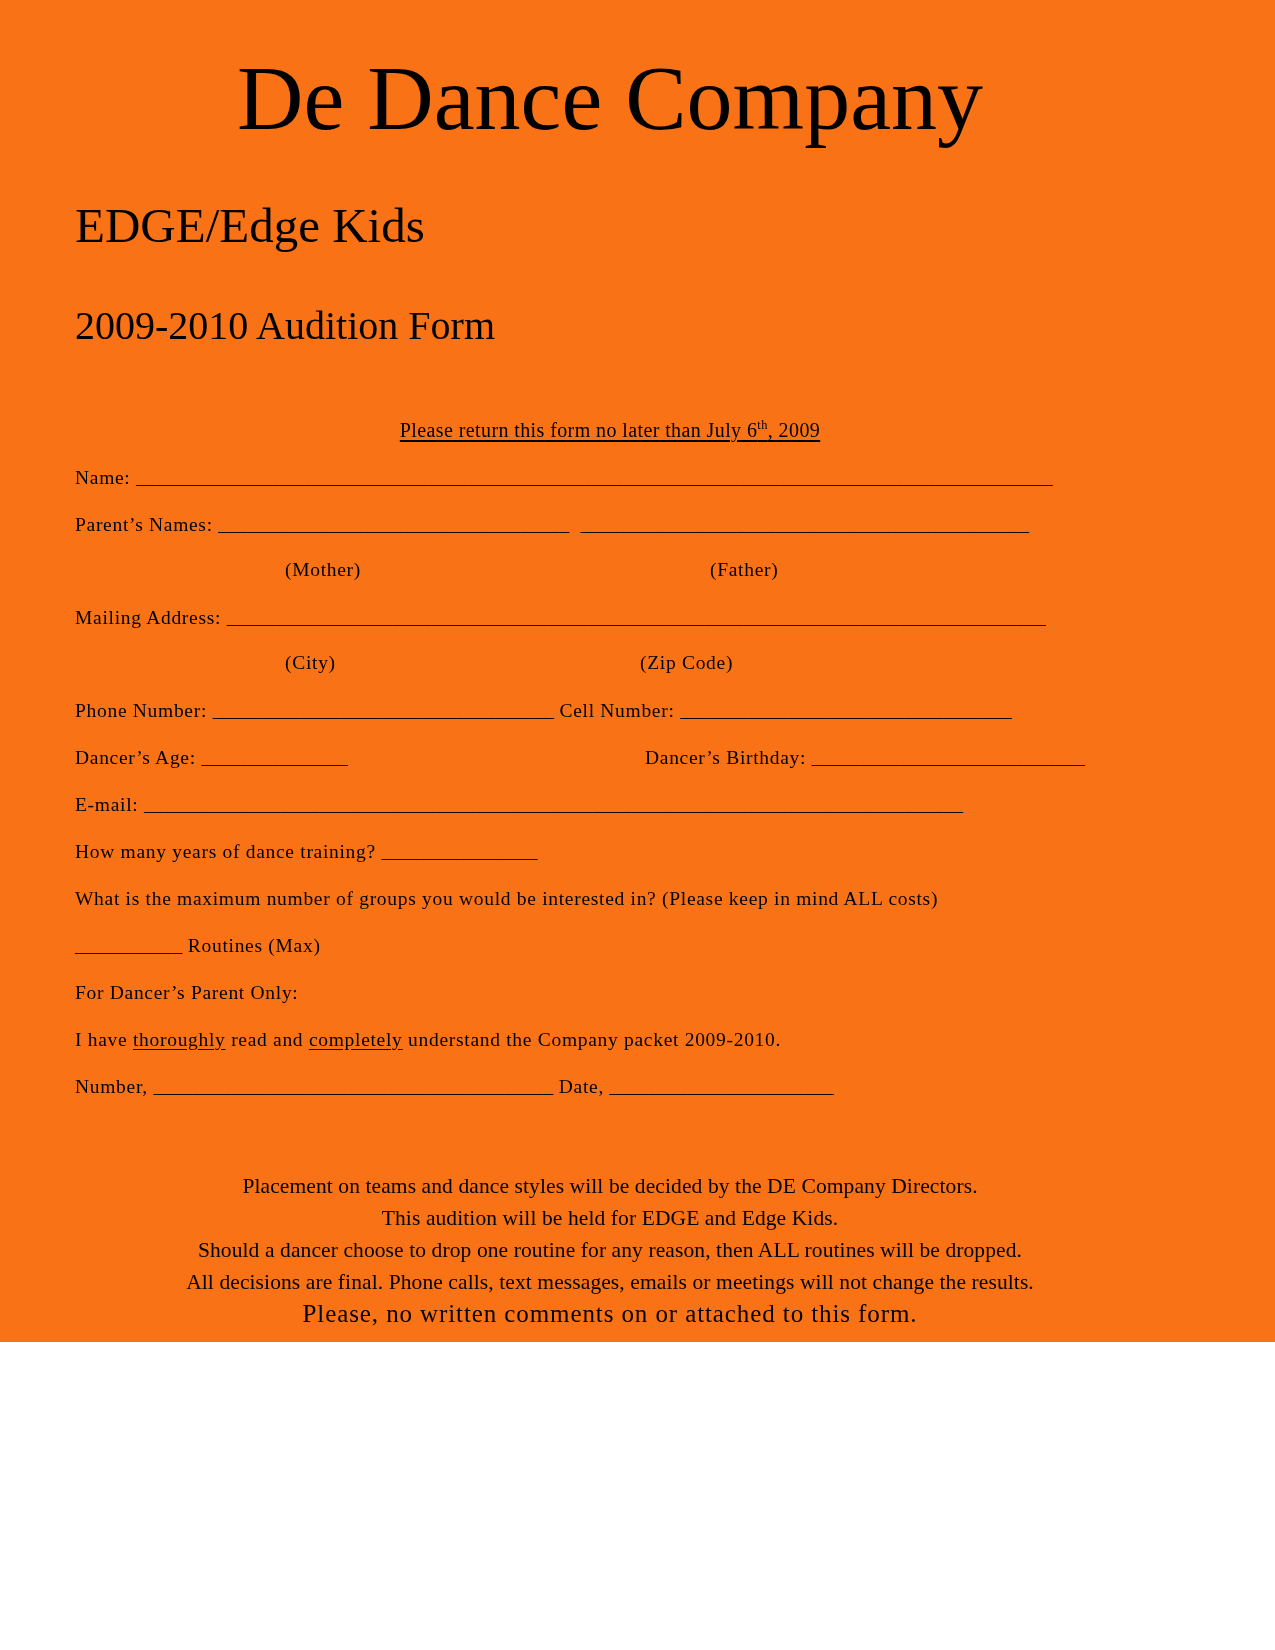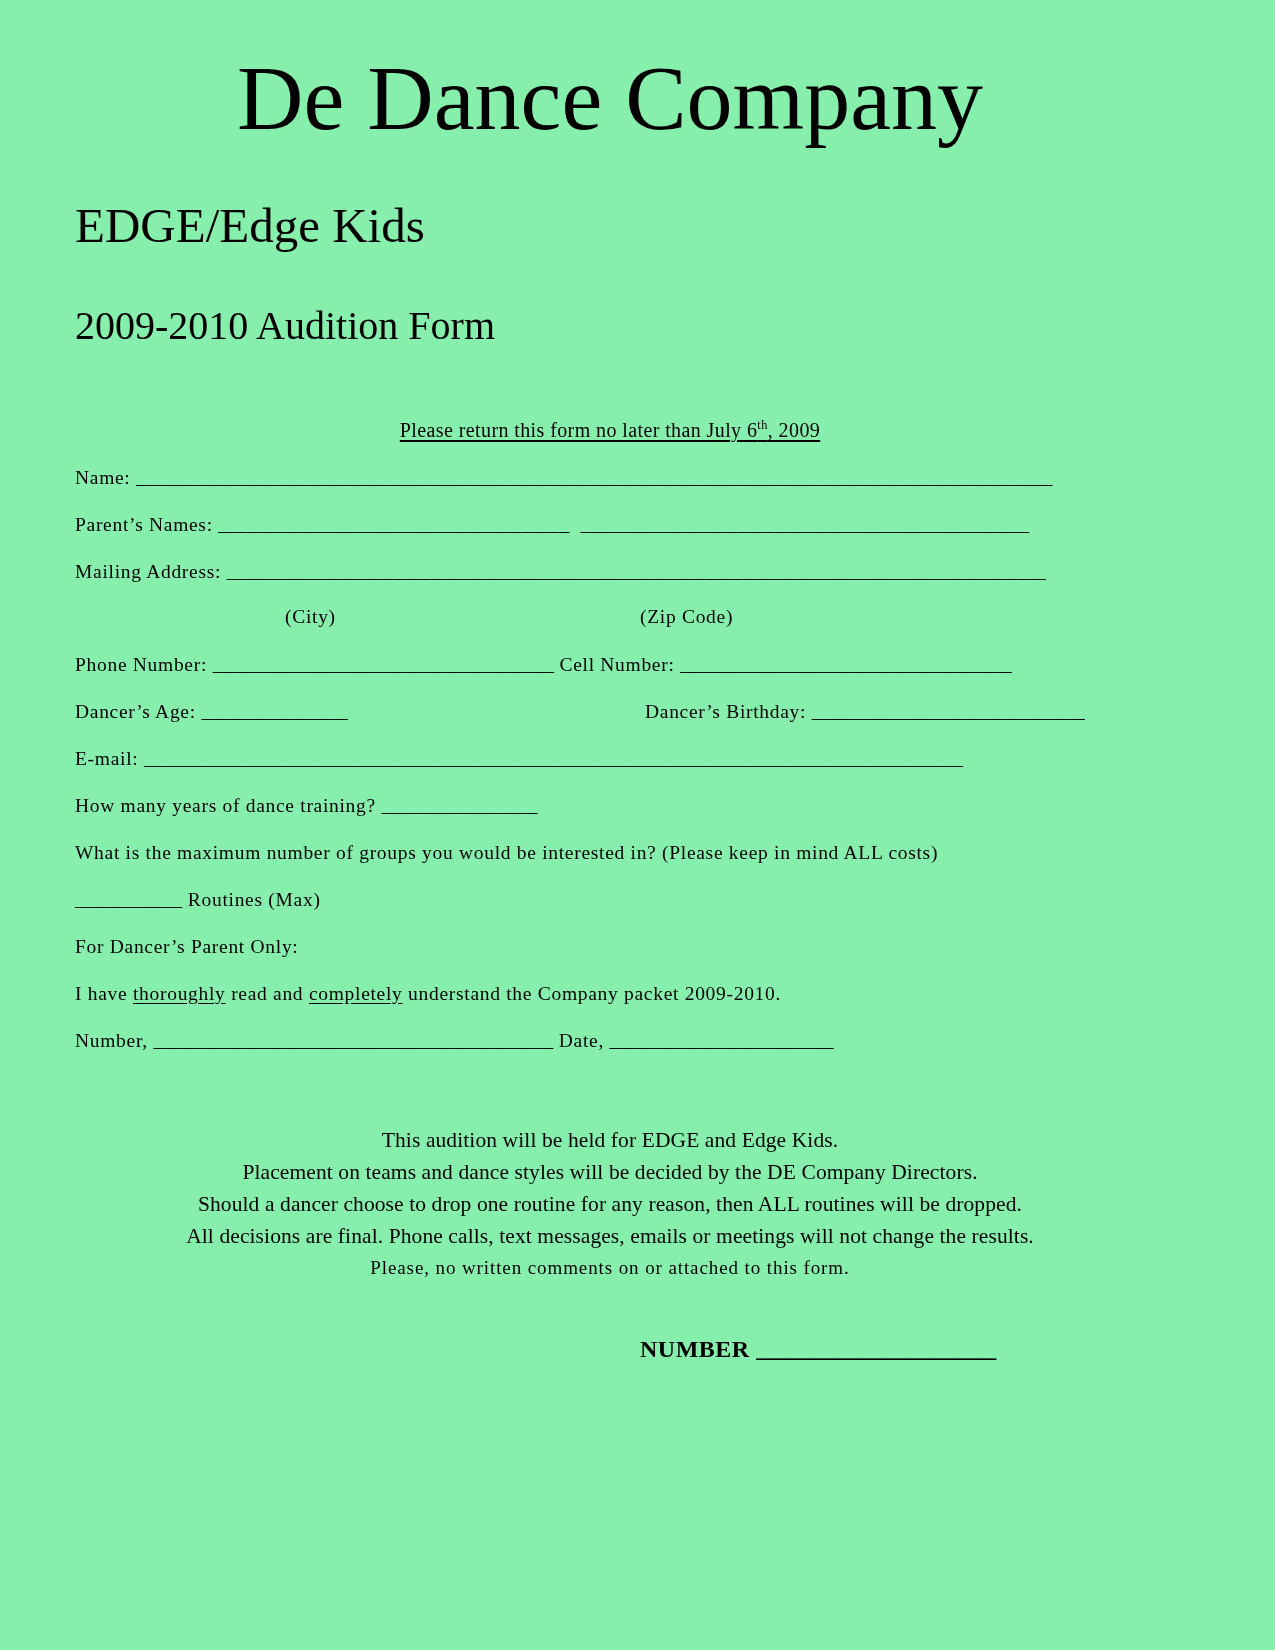--- a/index.html
+++ b/index.html
@@ -1,22 +1,22 @@
 <!DOCTYPE html>
 <html><head>
 <meta charset="utf-8">
 <style>
   * { margin: 0; padding: 0; box-sizing: border-box; }
   html, body { background: #ffffff; }
   .page {
     position: relative;
     width: 1275px;
-    height: 1650px;
+    height: 1342px;
     margin: 0 auto;
-    background: #86efac;
+    background: #f97316;
     color: #000000;
     font-family: "Liberation Serif", "DejaVu Serif", serif;
     padding: 50px 130px 0 75px;
     overflow: hidden;
   }
   .title    { font-weight: 400; font-size: 92px; text-align: center; line-height: 1.05; }
   .subtitle { font-weight: 400; font-size: 49px; text-align: left; margin-top: 50px; }
   .form-title { font-weight: 400; font-size: 40px; margin-top: 48px; }
   .notice { text-align: center; font-size: 20px; margin-top: 70px; letter-spacing: 0.4px; }
   .u { text-decoration: underline; text-underline-offset: 3px; }
@@ -25,21 +25,21 @@
   .blank { letter-spacing: 0; }
   .cap-row { position: relative; height: 23px; margin-top: 23px; font-size: 19.5px; letter-spacing: 0.7px; }
   .cap { position: absolute; top: 0; }
   .cap-mother { left: 210px; }
   .cap-father { left: 635px; }
   .cap-city   { left: 210px; }
   .cap-zip    { left: 565px; }
   .age-row { position: relative; }
   .birthday-group { position: absolute; left: 570px; top: 0; white-space: nowrap; }
   .footer-block { text-align: center; font-size: 21.5px; line-height: 32px; margin-top: 72px; letter-spacing: 0.1px; }
-  .footer-small { font-size: 19px; letter-spacing: 0.9px; }
+  .footer-small { font-size: 25px; letter-spacing: 0.9px; }
   .number-line { margin-top: 52px; font-size: 24px; font-weight: 700; letter-spacing: 0.5px; padding-left: 565px; white-space: nowrap; }
 </style>
 </head>
 <body>
 
 <div class="page">
 
   <h1 class="title">De Dance Company</h1>
   <h2 class="subtitle">EDGE/Edge Kids</h2>
   <h3 class="form-title">2009-2010 Audition Form</h3>
@@ -50,20 +50,24 @@
     <span>Name:</span>
     <span class="blank">______________________________________________________________________________________________</span>
   </p>
 
   <p class="line">
     <span>Parent’s Names:</span>
     <span class="blank">____________________________________</span>&nbsp;
     <span class="blank">______________________________________________</span>
   </p>
 
+  <div class="cap-row">
+    <span class="cap cap-mother">(Mother)</span>
+    <span class="cap cap-father">(Father)</span>
+  </div>
 
   <p class="line">
     <span>Mailing Address:</span>
     <span class="blank">____________________________________________________________________________________</span>
   </p>
 
   <div class="cap-row">
     <span class="cap cap-city">(City)</span>
     <span class="cap cap-zip">(Zip Code)</span>
   </div>
@@ -108,22 +112,22 @@
   <p class="line"><span>I have </span><span class="u">thoroughly</span><span> read and </span><span class="u">completely</span><span> understand the Company packet 2009-2010.</span></p>
 
   <p class="line">
     <span>Number,</span>
     <span class="blank">_________________________________________</span>
     <span>Date,</span>
     <span class="blank">_______________________</span>
   </p>
 
   <div class="footer-block">
+    <div>Placement on teams and dance styles will be decided by the DE Company Directors.</div>
     <div>This audition will be held for EDGE and Edge Kids.</div>
-    <div>Placement on teams and dance styles will be decided by the DE Company Directors.</div>
     <div>Should a dancer choose to drop one routine for any reason, then ALL routines will be dropped.</div>
     <div>All decisions are final. Phone calls, text messages, emails or meetings will not change the results.</div>
     <div class="footer-small">Please, no written comments on or attached to this form.</div>
   </div>
 
   <p class="number-line">
     <span>NUMBER</span>
     <span class="blank">____________________</span>
   </p>
 

